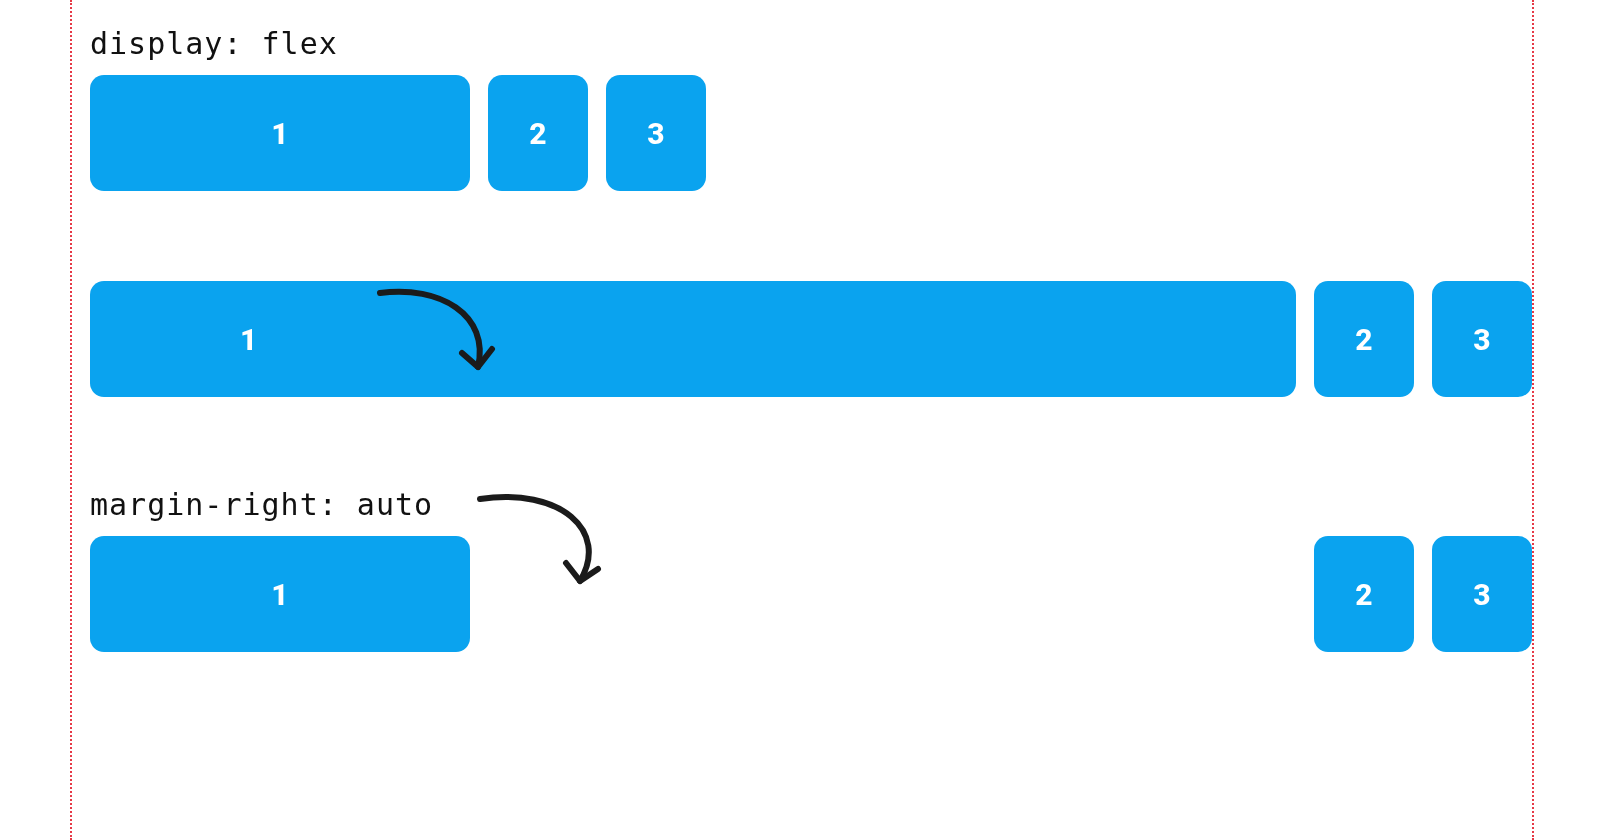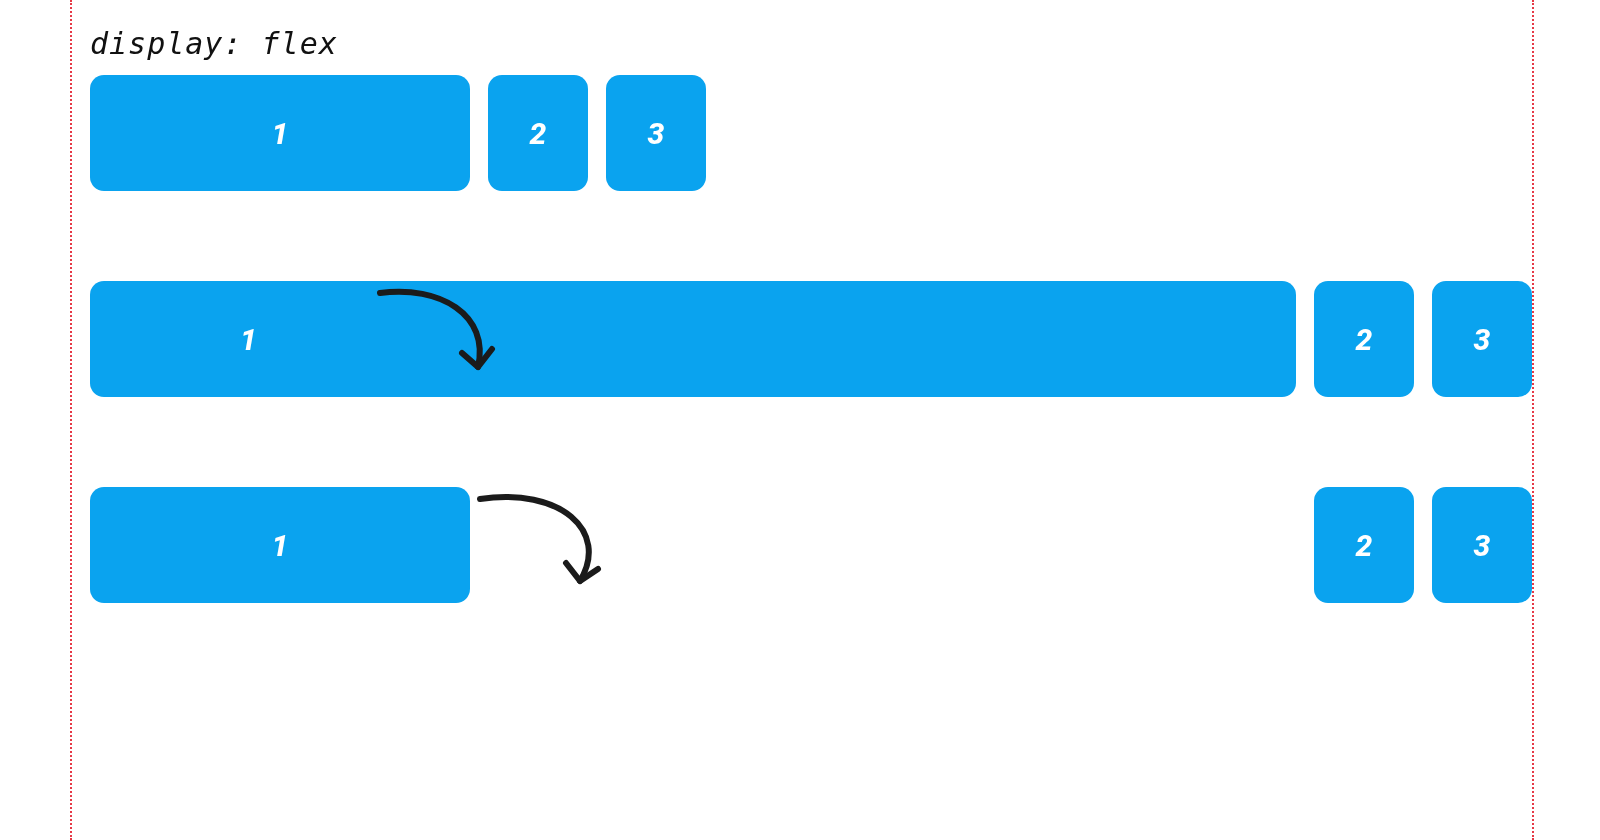--- a/index.html
+++ b/index.html
@@ -58,21 +58,21 @@
   }
   .box.wide { width: 380px; justify-content: center; }
   .box.wide .num { display:block; width:100%; text-align:center; }
 
   
   .row.grow .box:first-child { flex-grow: 2; justify-content: flex-start; padding-left: 150px; }
 
   
   .row.mrauto .box:first-child { margin-right: auto; }
 
-  .section { position: relative; font-style: italic; }
+  .section { position: relative; }
 
   .arrow {
     position: absolute;
     pointer-events: none;
   }
 </style>
 </head>
 <body>
 
 <div class="guide guide-left"></div>
@@ -107,20 +107,21 @@
       <div class="box">
           <span>2</span>
         </div>
       <div class="box">
           <span>3</span>
         </div>
     </div>
   </div>
 
   <div class="section">
+    <div class="label">margin-right: auto</div>
     <svg class="arrow" width="160" height="120" viewBox="0 0 160 120" style="left:380px; top:-6px;">
       <path d="M10 18 C 90 6, 140 50, 110 100" fill="none" stroke="#1b1b1b" stroke-width="6" stroke-linecap="round"></path>
       <path d="M110 100 L96 82 M110 100 L128 88" fill="none" stroke="#1b1b1b" stroke-width="6" stroke-linecap="round"></path>
     </svg>
     <div class="row mrauto">
       <div class="box wide">
           <span class="num">1</span>
         </div>
       <div class="box">
           <span>2</span>

